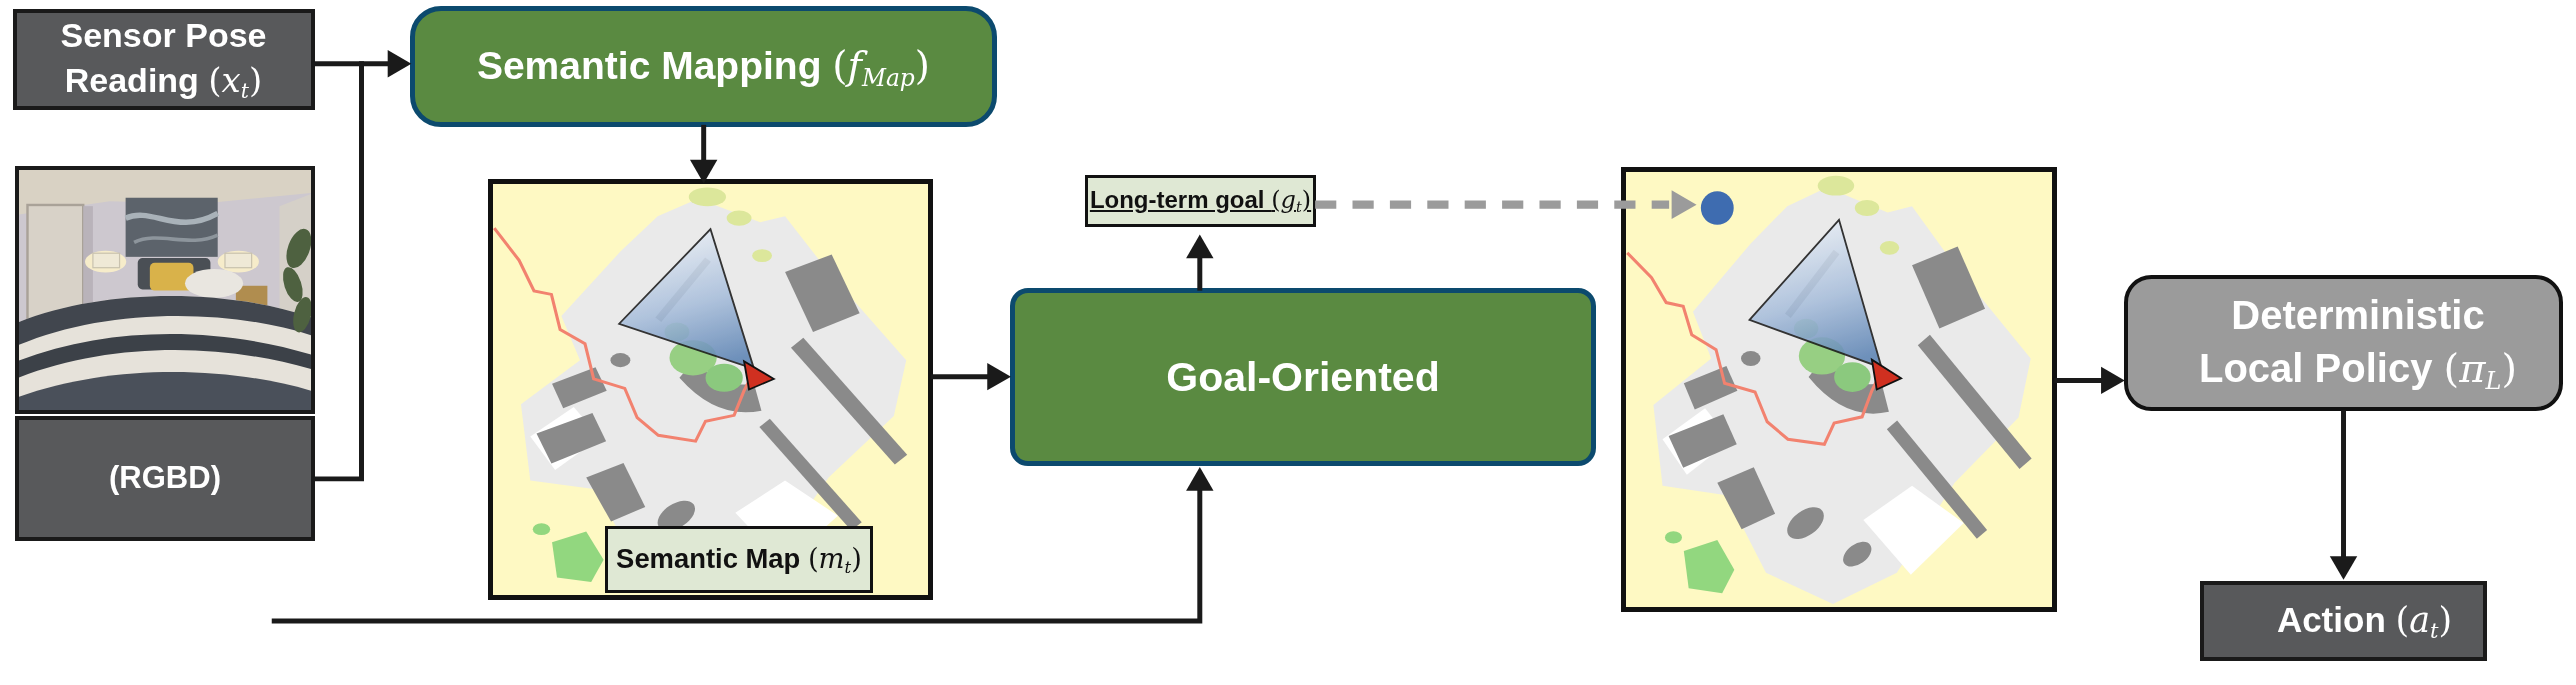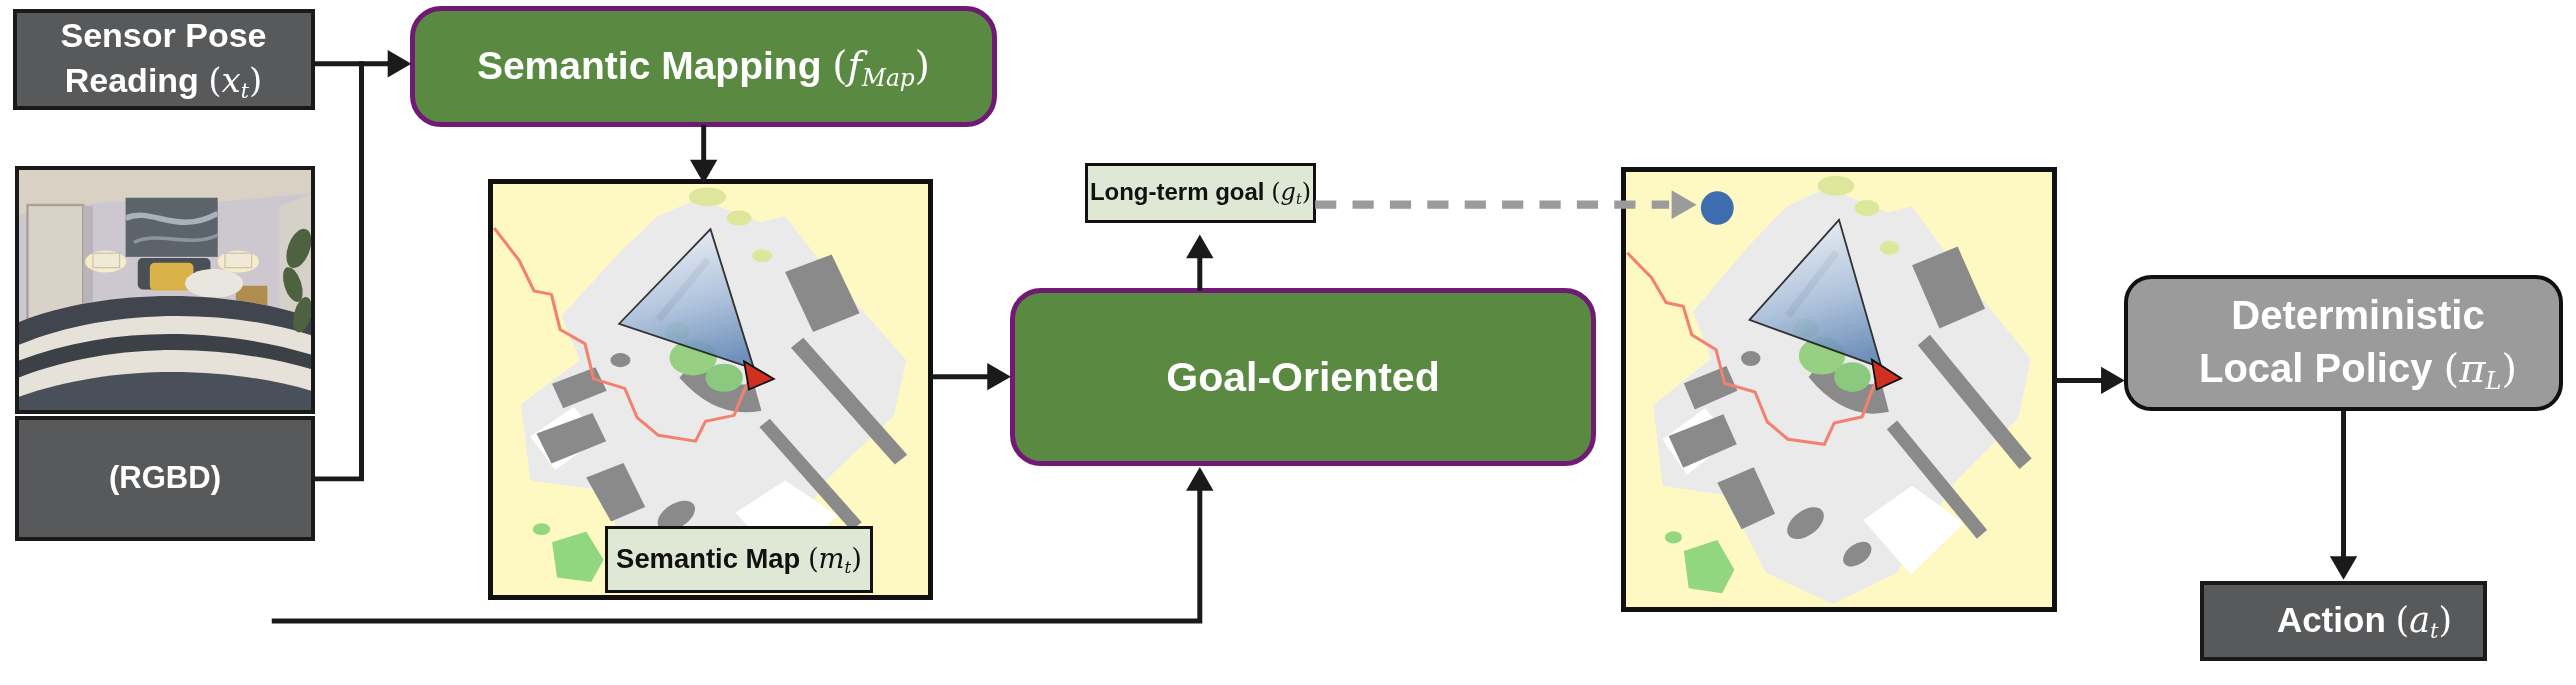--- a/index.html
+++ b/index.html
@@ -1,21 +1,21 @@
 <!DOCTYPE html>
 <html style="font-size:10px"><head>
 <meta charset="utf-8">
 <style>
   html,body{margin:0;padding:0;background:#ffffff;}
   #canvas{position:relative;width:2576px;height:686px;background:#ffffff;overflow:hidden;
           font-family:"Liberation Sans", sans-serif;}
   .box{position:absolute;display:flex;flex-direction:column;align-items:center;justify-content:center;
        text-align:center;box-sizing:border-box;z-index:3;}
   .dark{background:#58595b;border:4.4px solid #1a1a1a;color:#ffffff;font-weight:bold;}
-  .green{background:#5a8a41;border:5px solid #701a75;border-radius:31px;color:#ffffff;font-weight:bold;}
+  .green{background:#5a8a41;border:5px solid #0c4a6e;border-radius:31px;color:#ffffff;font-weight:bold;}
   .grayp{background:#9b9b9b;border:4.4px solid #111111;border-radius:27.4px;color:#ffffff;font-weight:bold;padding-left:29px;}
   .lightgreen{background:#dfe8d4;border:3.7px solid #111111;color:#111111;font-weight:bold;}
   .panel{position:absolute;background:#fef9c3;border:5.6px solid #111111;box-sizing:border-box;z-index:3;}
   .panel svg{display:block;width:100%;height:100%;}
   .photo{position:absolute;border:4.4px solid #1a1a1a;box-sizing:border-box;z-index:3;background:#cdc8cf;}
   .photo svg{display:block;width:100%;height:100%;}
   .line{line-height:1.32;}
   .mv{font-family:"DejaVu Serif", serif;font-style:italic;font-weight:500;}
   .paren{font-family:"DejaVu Serif", serif;font-weight:500;font-style:normal;}
   sub.msub{font-family:"DejaVu Serif", serif;font-style:italic;font-weight:500;
@@ -110,25 +110,25 @@
         <ellipse cx="78" cy="588" rx="14" ry="10" fill="#92d77f"></ellipse>
       </g>
       <polygon points="350,77 203,238 420,315" fill="url(#fovgrad1)" stroke="#1a1a1a" stroke-width="3" opacity="0.88"></polygon>
       <polygon points="452,332 404,302 412,350" fill="#d03020" stroke="#111111" stroke-width="3"></polygon>
     </svg>
     <div class="maplabel lightgreen">
       <div class="line"><span>Semantic Map </span><span class="paren">(</span><span class="mv">m</span><sub class="msub">t</sub><span class="paren">)</span></div>
     </div>
   </div>
 
-  <div class="box lightgreen" style="left:1085px;top:163px;width:231px;height:60px;font-size:24px;">
+  <div class="box lightgreen" style="left:1085px;top:175px;width:231px;height:52px;font-size:24px;text-decoration:underline;">
     <div class="line"><span>Long-term goal </span><span class="paren">(</span><span class="mv">g</span><sub class="msub">t</sub><span class="paren">)</span></div>
   </div>
 
-  <div class="box green" style="left:1010px;top:288px;width:586px;height:178px;font-size:41px;">
+  <div class="box green" style="left:1010px;top:288px;width:586px;height:178px;font-size:41px;border-radius:18px;">
     <div class="line"><span>Goal-Oriented</span></div>
   </div>
 
   <div class="panel" style="left:1621px;top:167px;width:436px;height:445px;">
     <svg viewBox="0 0 700 700" preserveAspectRatio="none">
       <defs>
         <linearGradient id="fovgrad2" x1="0.35" y1="0" x2="0.62" y2="1">
           <stop offset="0" stop-color="#eef2f7"></stop>
             <stop offset="0.55" stop-color="#a8bedb"></stop>
             <stop offset="1" stop-color="#5d84b4"></stop>

